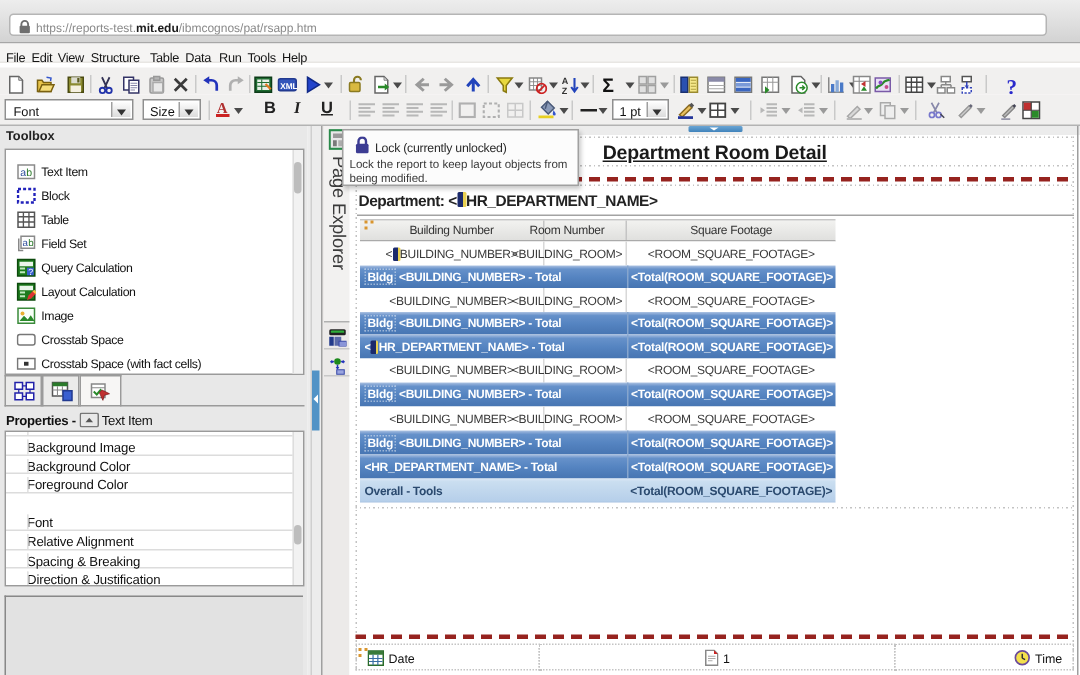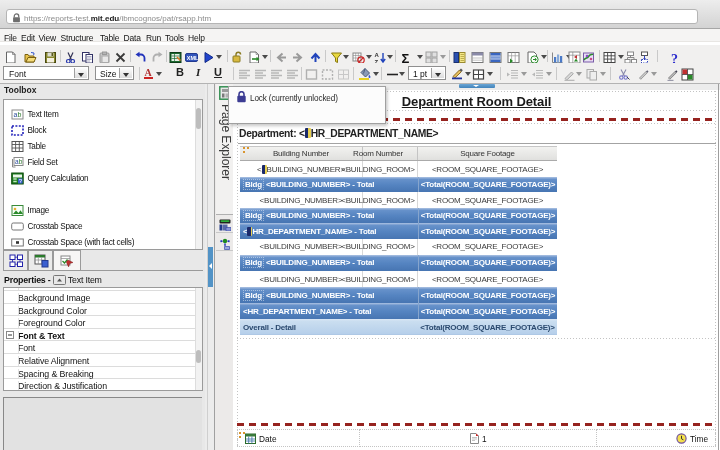--- a/index.html
+++ b/index.html
@@ -448,20 +448,30 @@
 <div class="tbi" style="top:69.5px">
         <svg width="13" height="13" viewBox="0 0 13 13">
           <rect x="0.7" y="1" width="11.5" height="11" fill="#1d7a1d" stroke="#0d4a0d"></rect>
           <rect x="2" y="2.5" width="9" height="3" fill="#eaf5ea"></rect>
           <path d="M2.3 7h3.4M2.3 9.5h3.4" stroke="#bfe8bf" stroke-width="1.4"></path>
           <rect x="7" y="6.5" width="4.5" height="5" fill="#3a5fd0"></rect>
           <text x="7.8" y="11" font-size="6" fill="#fff" font-family="Liberation Sans">?</text>
         </svg>
         <span>Query Calculation</span>
       </div>
+<div class="tbi" style="top:85.5px">
+        <svg width="13" height="13" viewBox="0 0 13 13">
+          <rect x="0.7" y="1" width="11.5" height="11" fill="#1d7a1d" stroke="#0d4a0d"></rect>
+          <rect x="2" y="2.5" width="9" height="3" fill="#eaf5ea"></rect>
+          <path d="M2.3 7h3.4M2.3 9.5h3.4" stroke="#bfe8bf" stroke-width="1.4"></path>
+          <path d="M7 12l1-3 3.3-3.3 1.8 1.8L9.8 11z" fill="#d33"></path>
+          <path d="M11.3 5.7l1.8 1.8" stroke="#f5c542" stroke-width="1.6"></path>
+        </svg>
+        <span>Layout Calculation</span>
+      </div>
 <div class="tbi" style="top:101.5px">
         <svg width="13" height="13" viewBox="0 0 13 13">
           <rect x="1" y="1.5" width="11" height="10" fill="#f8fff8" stroke="#3a8a3a"></rect>
           <circle cx="4" cy="5" r="1.3" fill="#e8b030"></circle>
           <path d="M2 10l3-3.5 2.5 2.5 2-2.8 2.5 3.8z" fill="#2a8a2a"></path>
         </svg>
         <span>Image</span>
       </div>
 <div class="tbi" style="top:117.5px">
         <svg width="13" height="13" viewBox="0 0 13 13">
@@ -523,29 +533,20 @@
         <span class="pgut"></span>
         <span class="pdiv"></span>
       </div>
 <div class="pr" style="top:15.6px">
         <span style="">Background Color</span>
         <span class="pgut"></span>
         <span class="pdiv"></span>
       </div>
 <div class="pr" style="top:28.2px">
         <span style="">Foreground Color</span>
-        <span class="pgut"></span>
-        <span class="pdiv"></span>
-      </div>
-<div class="pr" style="top:40.8px">
-        <svg class="abs" style="left:2px;top:2.5px" width="8" height="8" viewBox="0 0 8 8">
-          <rect x="0.5" y="0.5" width="7" height="7" fill="#fff" stroke="#888"></rect>
-          <path d="M2 4h4" stroke="#333"></path>
-        </svg>
-        <span style="font-weight:bold">Font &amp; Text</span>
         <span class="pgut"></span>
         <span class="pdiv"></span>
       </div>
 <div class="pr" style="top:53.4px">
         <span style="">Font</span>
         <span class="pgut"></span>
         <span class="pdiv"></span>
       </div>
 <div class="pr" style="top:66.0px">
         <span style="">Relative Alignment</span>
@@ -666,21 +667,21 @@
     </div>
 <div class="trow tblue" style="top:141.3px;height:16.1px">
       <div class="cm"><span class="bldg">Bldg</span>&nbsp;&lt;BUILDING_NUMBER&gt; - Total</div>
       <div class="c3 cc">&lt;Total(ROOM_SQUARE_FOOTAGE)&gt;</div>
     </div>
 <div class="trow tblue" style="top:157.4px;height:16.1px">
       <div class="cm">&lt;HR_DEPARTMENT_NAME&gt; - Total</div>
       <div class="c3 cc">&lt;Total(ROOM_SQUARE_FOOTAGE)&gt;</div>
     </div>
 <div class="trow tlight" style="top:173.5px;height:16.1px">
-      <div class="cm">Overall - Detail</div>
+      <div class="cm">Overall - Tools</div>
       <div class="c3 cc">&lt;Total(ROOM_SQUARE_FOOTAGE)&gt;</div>
     </div>
 <div class="odot" style="left:3px;top:1.5px"></div>
     <div class="odot" style="left:7px;top:1.5px"></div>
     <div class="odot" style="left:3px;top:5.5px"></div>
 </div>
 <div class="dotH" style="left:237px;top:338px;width:479px"></div>
 
 <div class="redH" style="left:237px;top:422.5px;width:479px"></div>
 
@@ -710,13 +711,14 @@
     </svg>
     <span class="abs" style="left:93px;top:3.5px">Time</span>
   </div>
 
 <div class="abs" id="tip">
   <svg class="abs" style="left:7px;top:4px" width="11" height="12" viewBox="0 0 11 12">
       <path d="M3 5V3.2a2.5 2.5 0 0 1 5 0V5" fill="none" stroke="#3c3c93" stroke-width="1.6"></path>
       <rect x="1.3" y="4.8" width="8.4" height="6.4" rx="1" fill="#3c3c93"></rect>
     </svg>
   <div id="tiptitle">Lock (currently unlocked)</div>
+  <div id="tipbody">Lock the report to keep layout objects from<br>being modified.</div>
 </div>
 
 </body></html>

